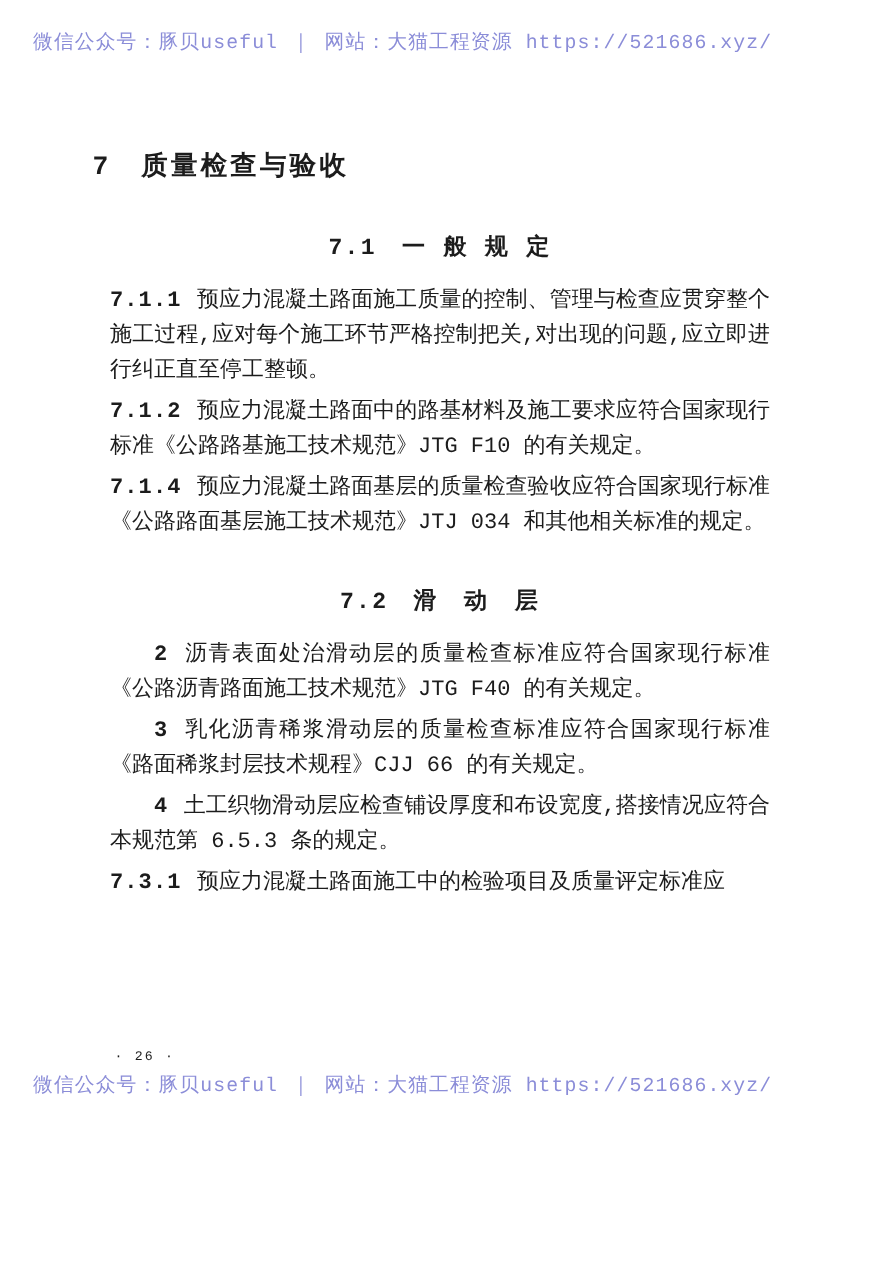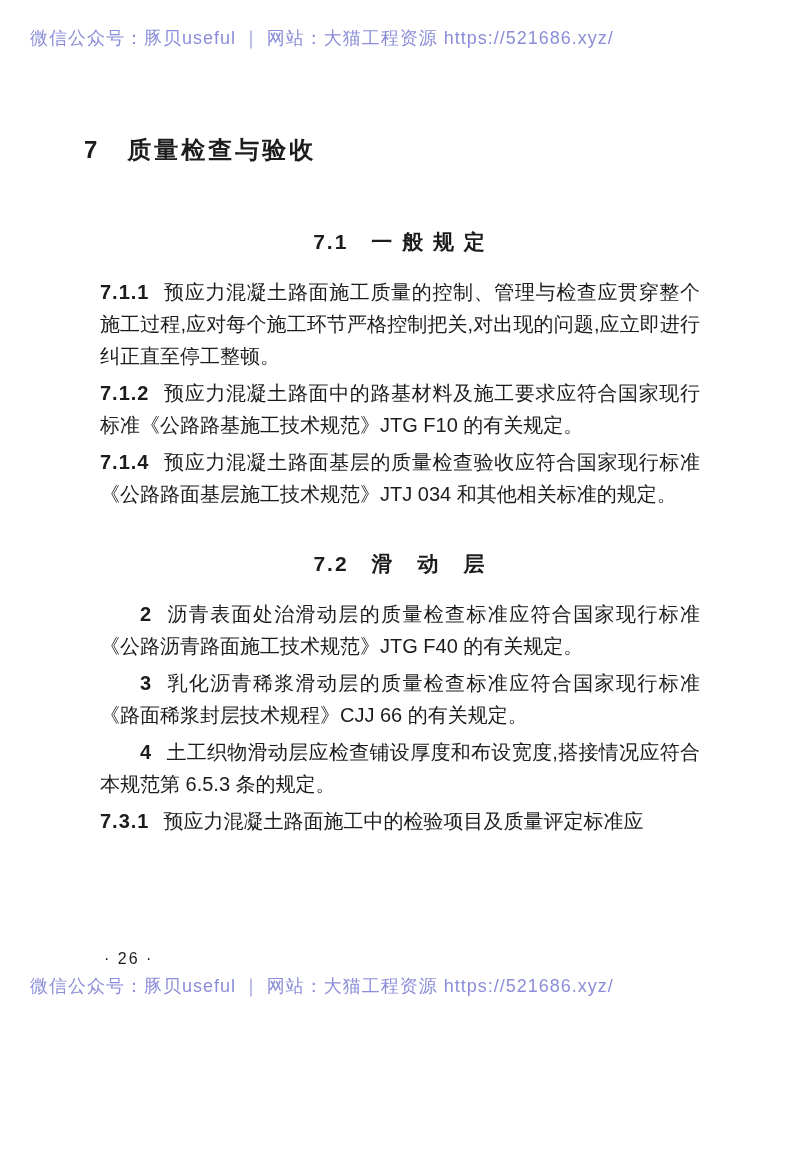--- a/index.html
+++ b/index.html
@@ -4,21 +4,21 @@
 <style>
   * { margin:0; padding:0; box-sizing:border-box; }
   html,body { background:#ffffff; }
   .page {
     position:relative;
     width:800px;
     height:1026px;
     margin:0 auto;
     background:#ffffff;
     overflow:hidden;
-    font-family:Liberation Sans, sans-serif;
+    font-family:Liberation Mono, monospace;
     color:#1c1c1c;
   }
   .watermark {
     position:absolute;
     left:30px;
     color:#8b8dd8;
     font-size:18px;
     letter-spacing:1px;
     white-space:nowrap;
   }
@@ -31,38 +31,38 @@
     text-align:left;
     letter-spacing:3px;
   }
   .section-heading {
     font-size:21px;
     font-weight:bold;
     text-align:center;
     letter-spacing:2px;
     margin:40px 0 20px 0;
   }
-  .section-heading.first { margin-top:62px; }
+  .section-heading.first { margin-top:44px; }
   .clause, .item {
     font-size:20px;
     line-height:32px;
     text-align:justify;
     margin:5px 16px;
   }
   .clause .num, .item .num {
     font-weight:bold;
     margin-right:14px;
     letter-spacing:1px;
   }
   .item { text-indent:2em; }
   .page-number {
     position:absolute;
     left:104px;
     bottom:58px;
-    font-size:16px;
+    font-size:12px;
     letter-spacing:2px;
     text-align:right;
   }
 </style>
 </head>
 <body>
 
 <div class="page">
 
   <div class="watermark top">微信公众号：豚贝useful ｜ 网站：大猫工程资源 https://521686.xyz/</div>

